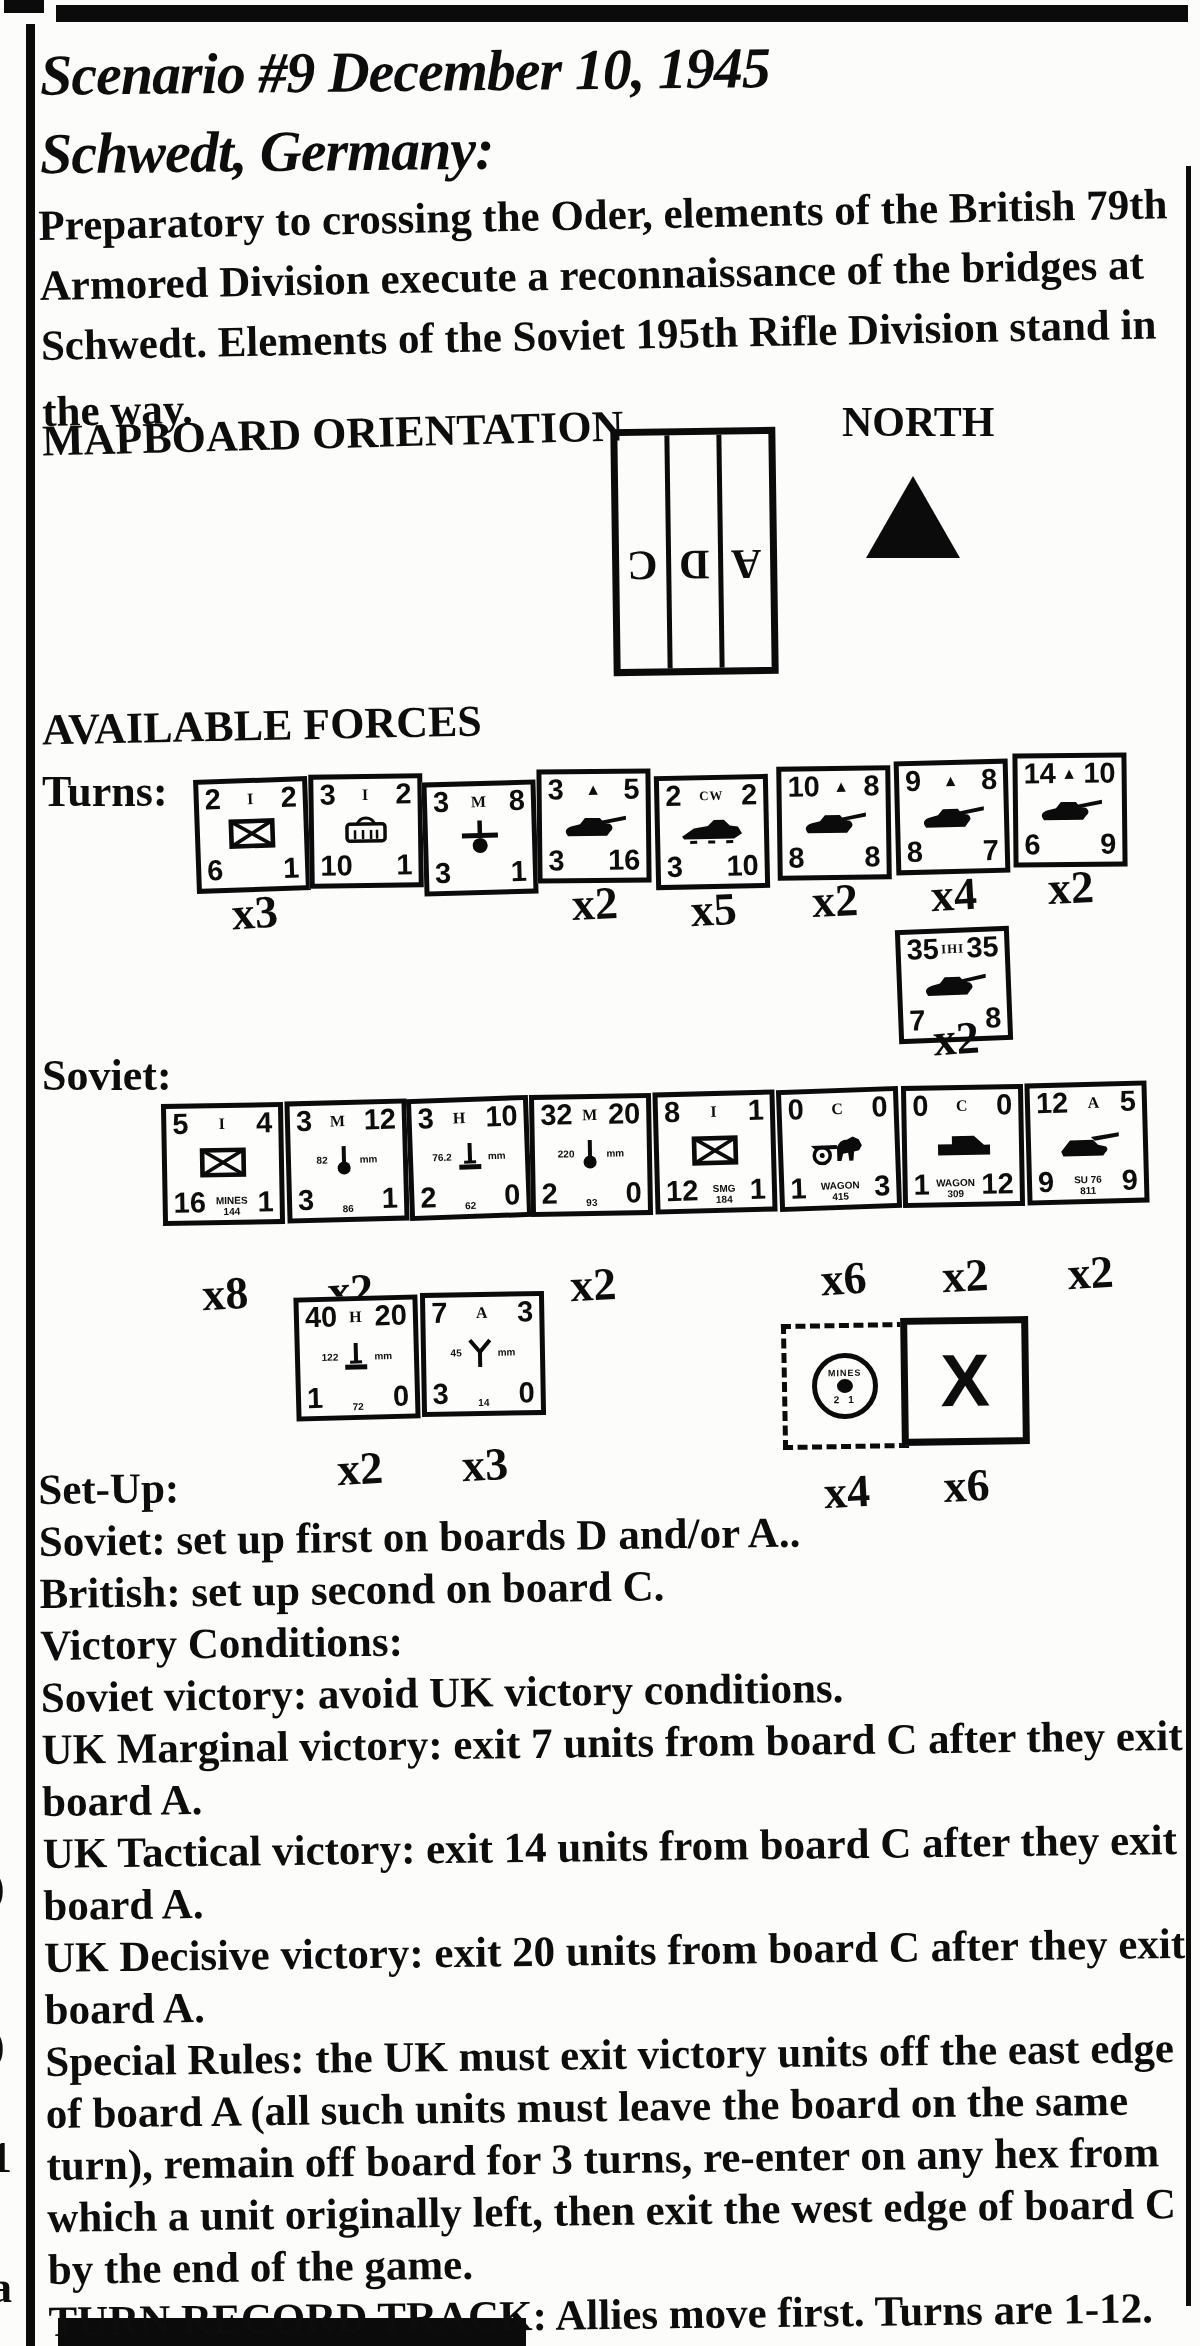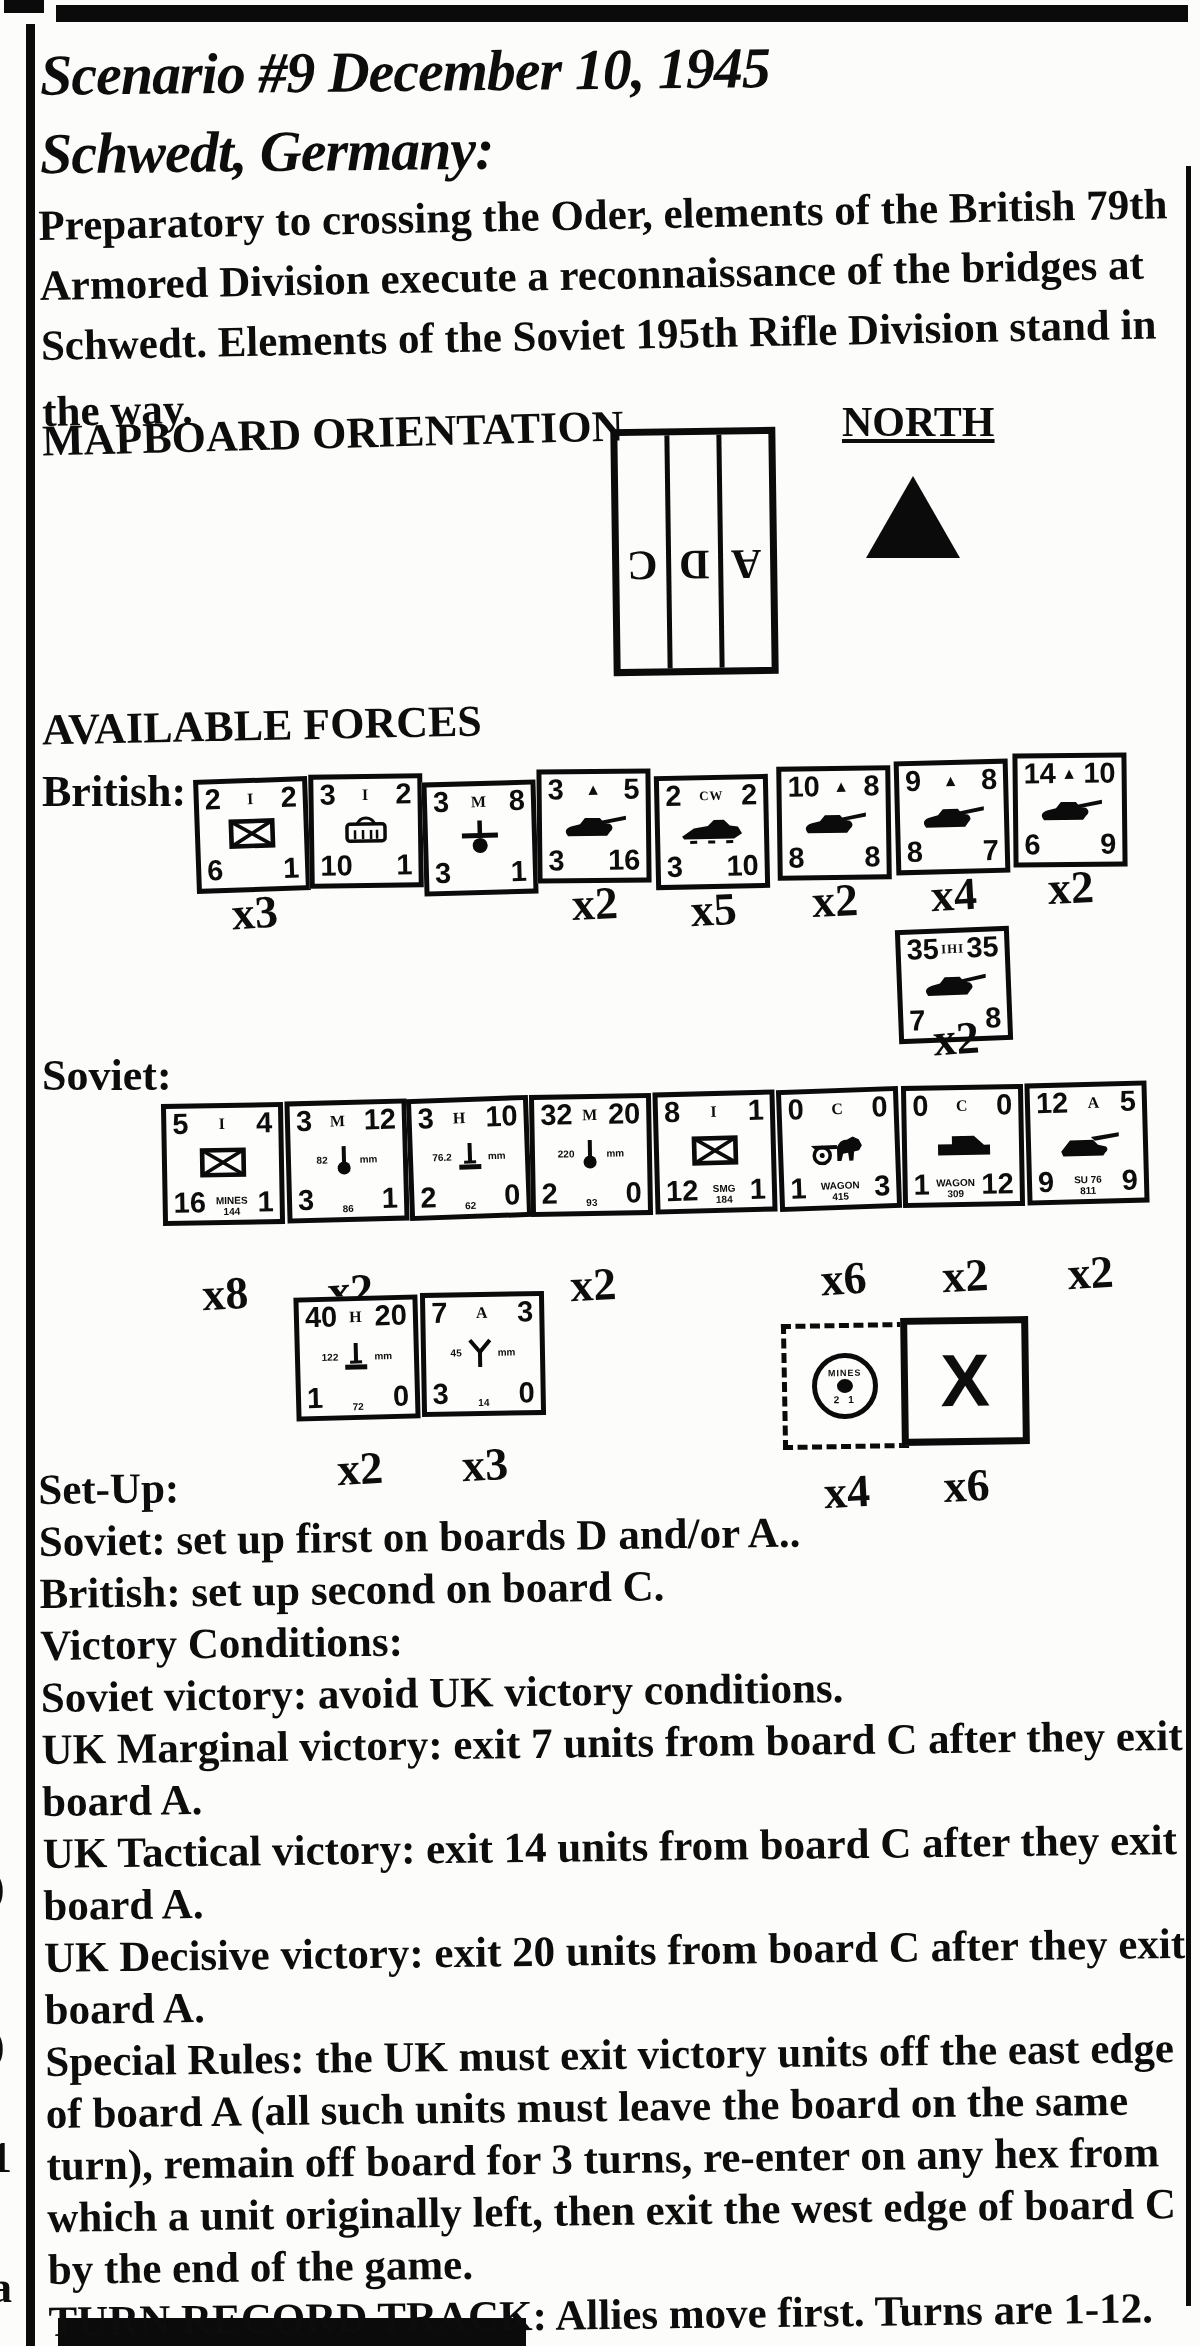--- a/index.html
+++ b/index.html
@@ -68,36 +68,36 @@
   <div class="title" style="top:118px;">Schwedt, Germany:</div>
 
   <div class="intro">
     <div class="body-line">Preparatory to crossing the Oder, elements of the British 79th</div>
     <div class="body-line">Armored Division execute a reconnaissance of the bridges at</div>
     <div class="body-line">Schwedt. Elements of the Soviet 195th Rifle Division stand in</div>
     <div class="body-line" style="line-height:72px;">the way.</div>
   </div>
 
   <div class="h-caps" style="left:42px;top:408px;transform:rotate(-1.5deg);">MAPBOARD ORIENTATION</div>
-  <div class="h-caps" style="left:842px;top:398px;font-size:42px;text-decoration:underline;">NORTH</div>
+  <div class="h-caps" style="left:842px;top:398px;font-size:42px;">NORTH</div>
   <div class="mapbox" id="mapbox">
       <div class="board-col">
         <span class="board-letter">C</span>
       </div>
       <div class="board-col">
         <span class="board-letter">D</span>
       </div>
       <div class="board-col">
         <span class="board-letter">A</span>
       </div>
     </div>
   <div class="north-tri"></div>
 
   <div class="h-caps" style="left:42px;top:700px;transform:rotate(-1.2deg);">AVAILABLE FORCES</div>
-  <div class="h-caps" style="left:42px;top:766px;">British:</div>
+  <div class="h-caps" style="left:42px;top:766px;">Turns:</div>
   <div class="h-caps" style="left:42px;top:1050px;">Soviet:</div>
   <div id="counters">
       <div class="counter" style="left: 195px; top: 778px; width: 114px; height: 114px; transform: rotate(-2deg);">
         <div class="c-row">
           <span class="c-num">2</span>
           <span class="c-sym" style="font-size:16px">I</span>
           <span class="c-num">2</span>
         </div>
         <div class="c-icon">
           <svg width="48" height="31" viewBox="0 0 46 30">

